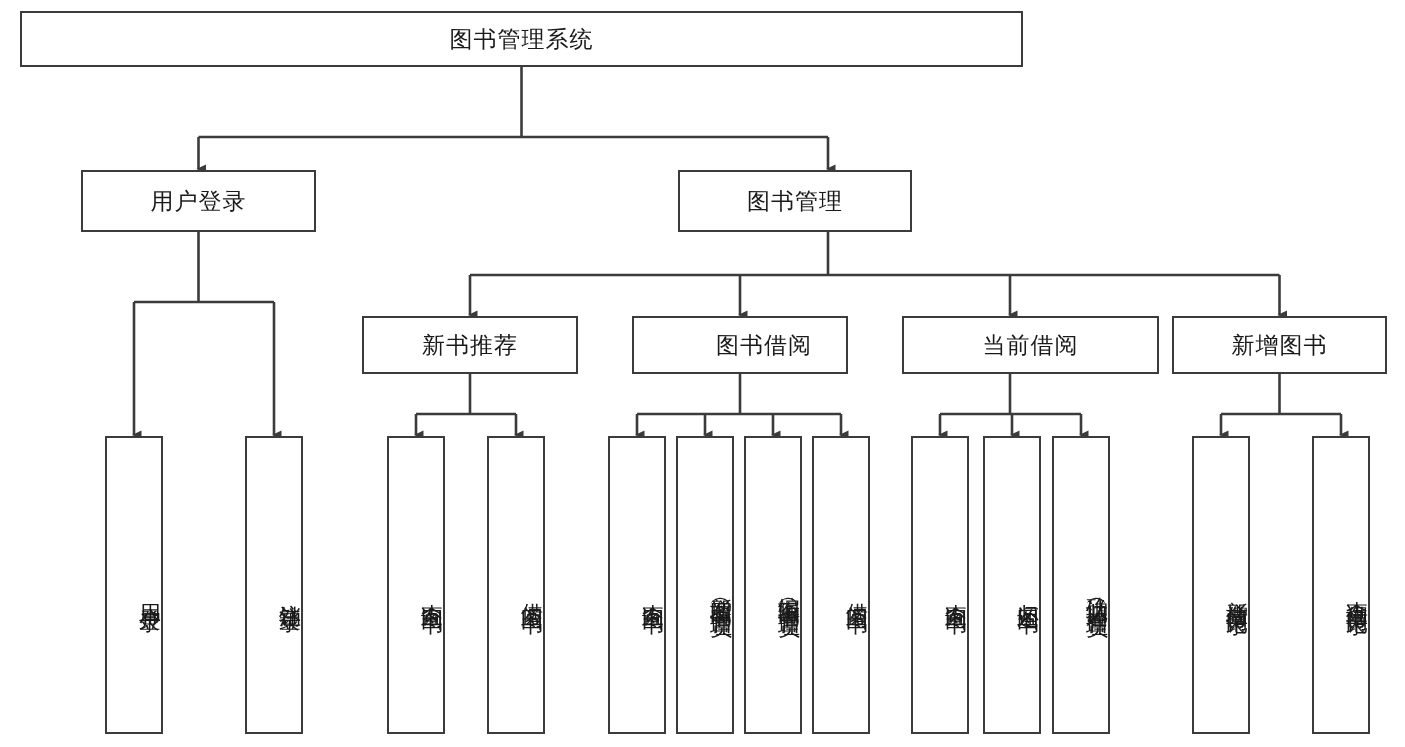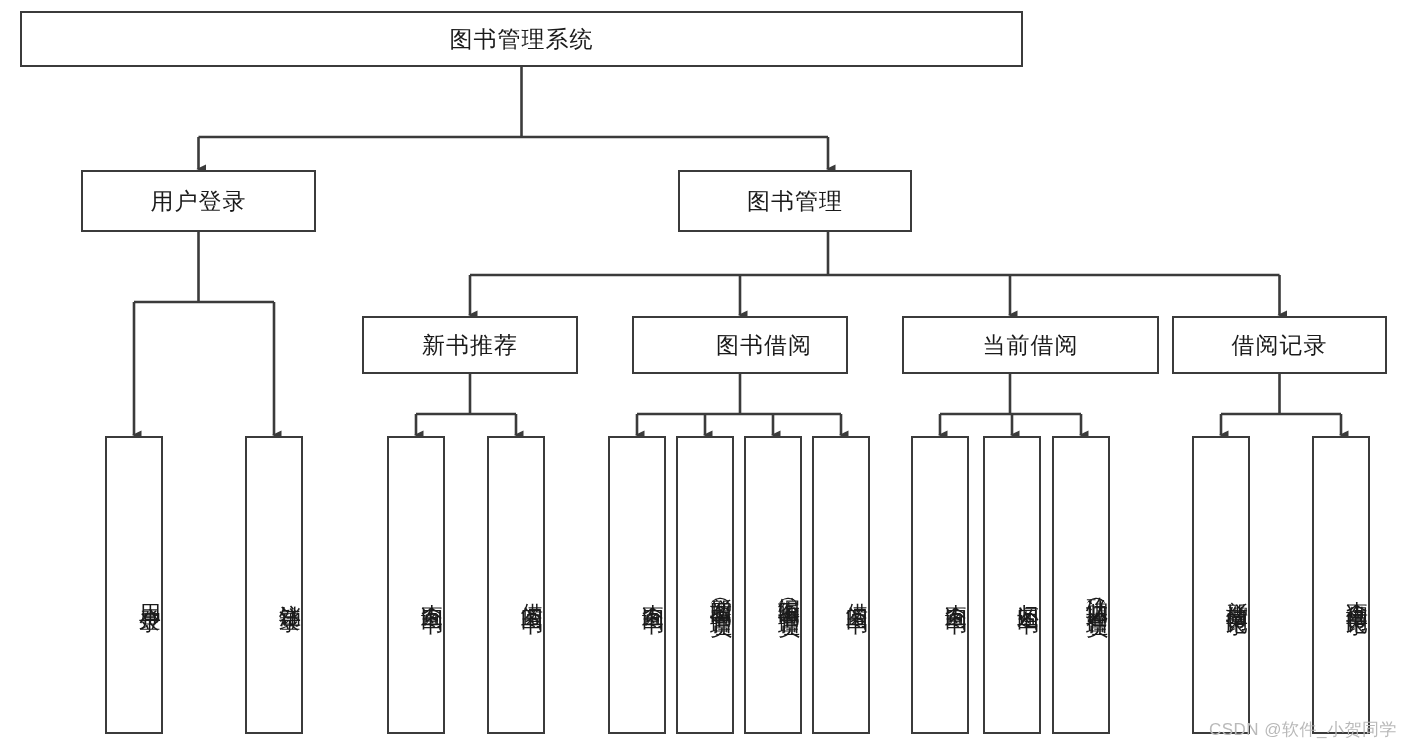--- a/index.html
+++ b/index.html
@@ -101,21 +101,21 @@
       <div class="node horiz" style="left: 362px; top: 316px; width: 216px; height: 58px;">
         <span>新书推荐</span>
       </div>
       <div class="node horiz" style="left: 632px; top: 316px; width: 216px; height: 58px; padding-left: 48px;">
         <span>图书借阅</span>
       </div>
       <div class="node horiz" style="left: 902px; top: 316px; width: 257px; height: 58px;">
         <span>当前借阅</span>
       </div>
       <div class="node horiz" style="left: 1172px; top: 316px; width: 215px; height: 58px;">
-        <span>借阅记录</span>
+        <span>新增图书</span>
       </div>
       <div class="node vert" style="left: 105px; top: 436px; width: 58px; height: 298px;">
         <span>用户登录</span>
       </div>
       <div class="node vert" style="left: 245px; top: 436px; width: 58px; height: 298px;">
         <span>注销登录</span>
       </div>
       <div class="node vert" style="left: 387px; top: 436px; width: 58px; height: 298px;">
         <span>查询图书</span>
       </div>
@@ -143,14 +143,13 @@
       <div class="node vert" style="left: 1052px; top: 436px; width: 58px; height: 298px;">
         <span>确认归还（管理员）</span>
       </div>
       <div class="node vert" style="left: 1192px; top: 436px; width: 58px; height: 298px;">
         <span>新增借阅记录</span>
       </div>
       <div class="node vert" style="left: 1312px; top: 436px; width: 58px; height: 298px;">
         <span>查询借阅记录</span>
       </div>
     </div>
-  <div class="watermark">CSDN @软件_小贺同学</div>
 </div>
 
 </body></html>

